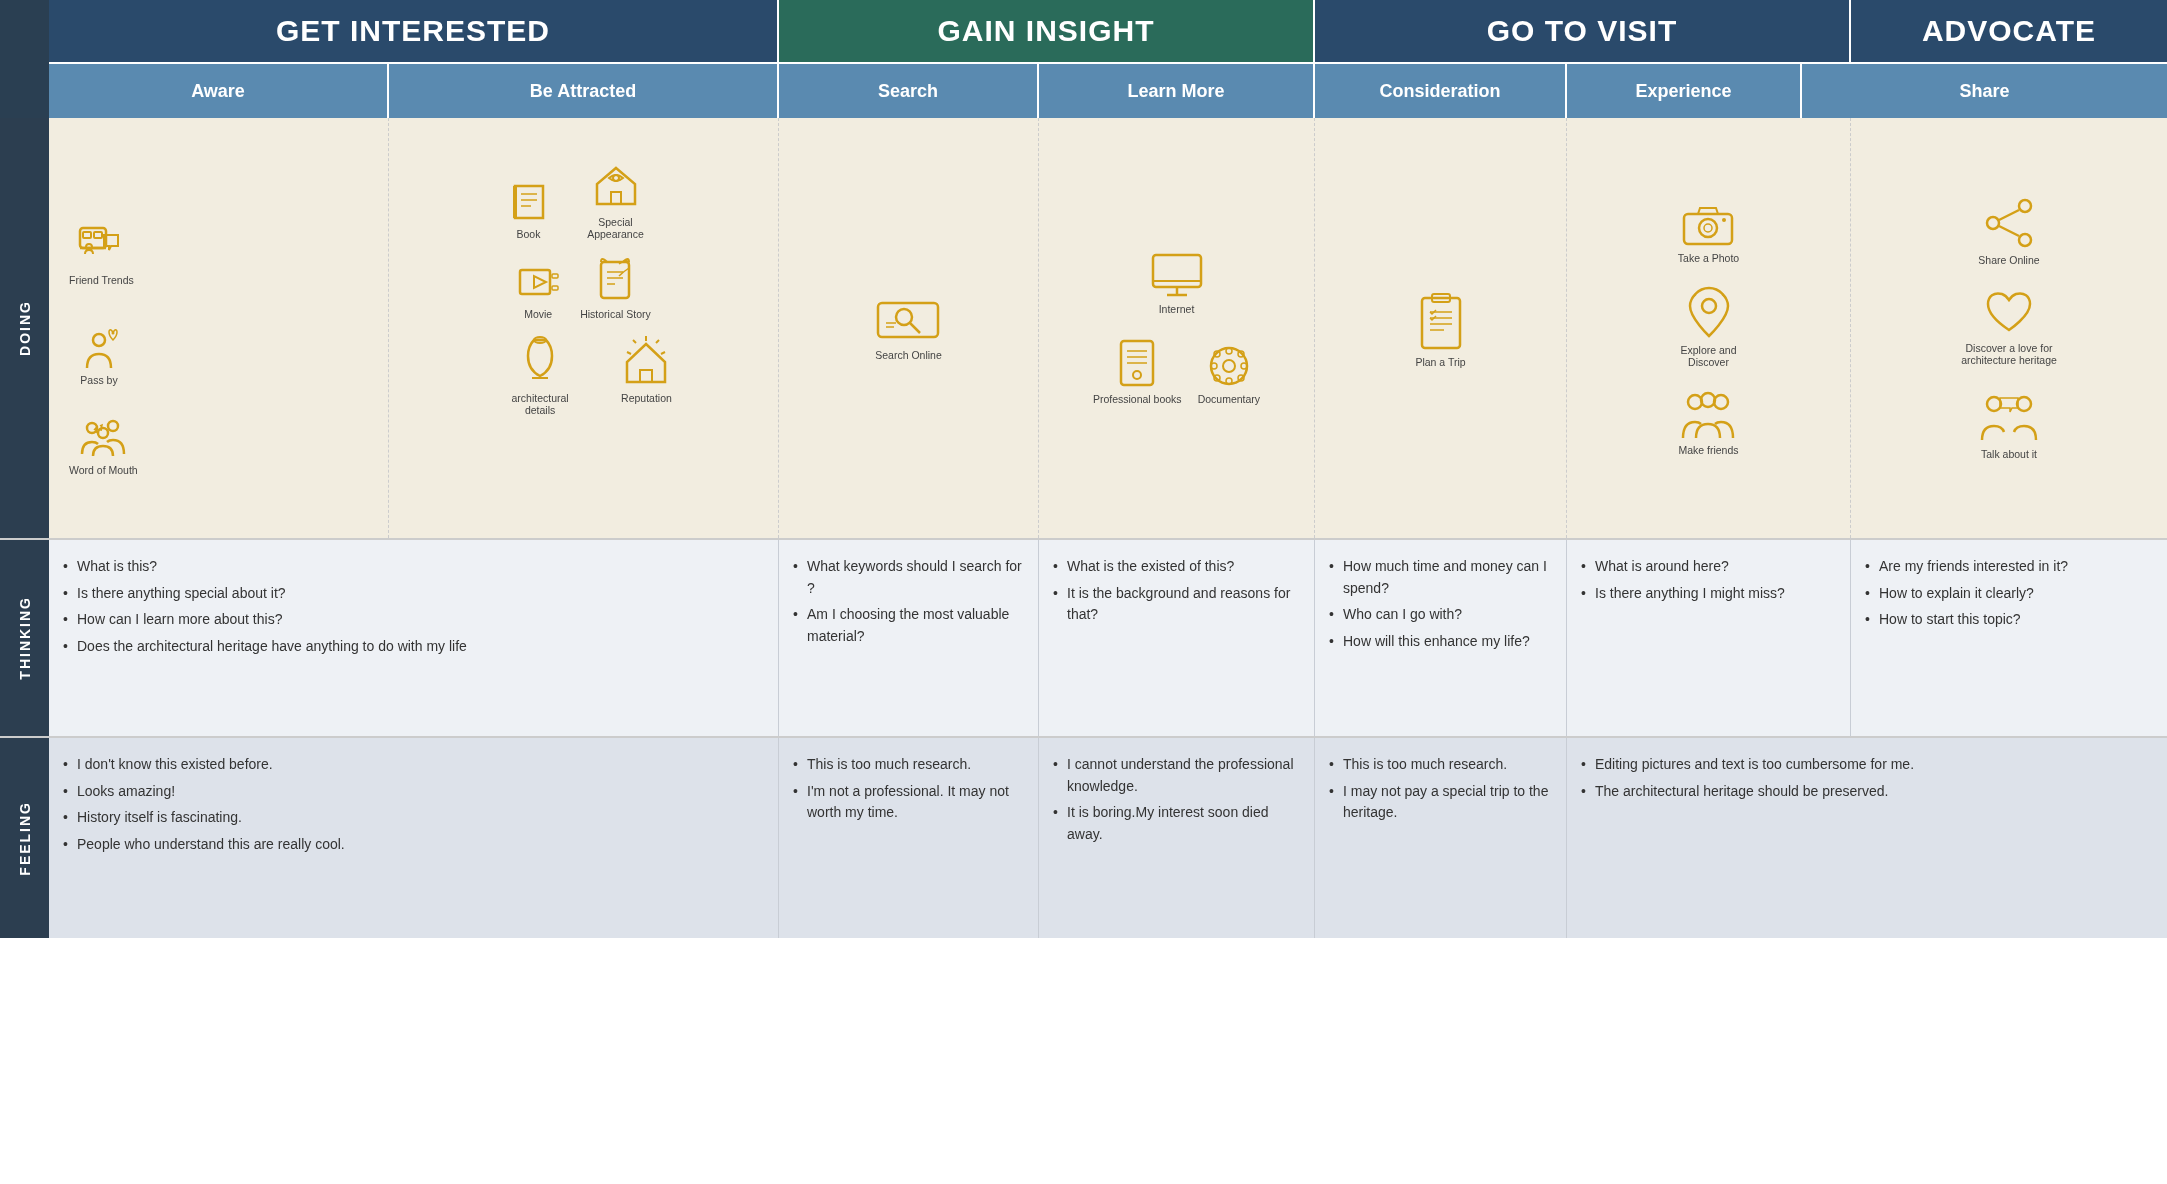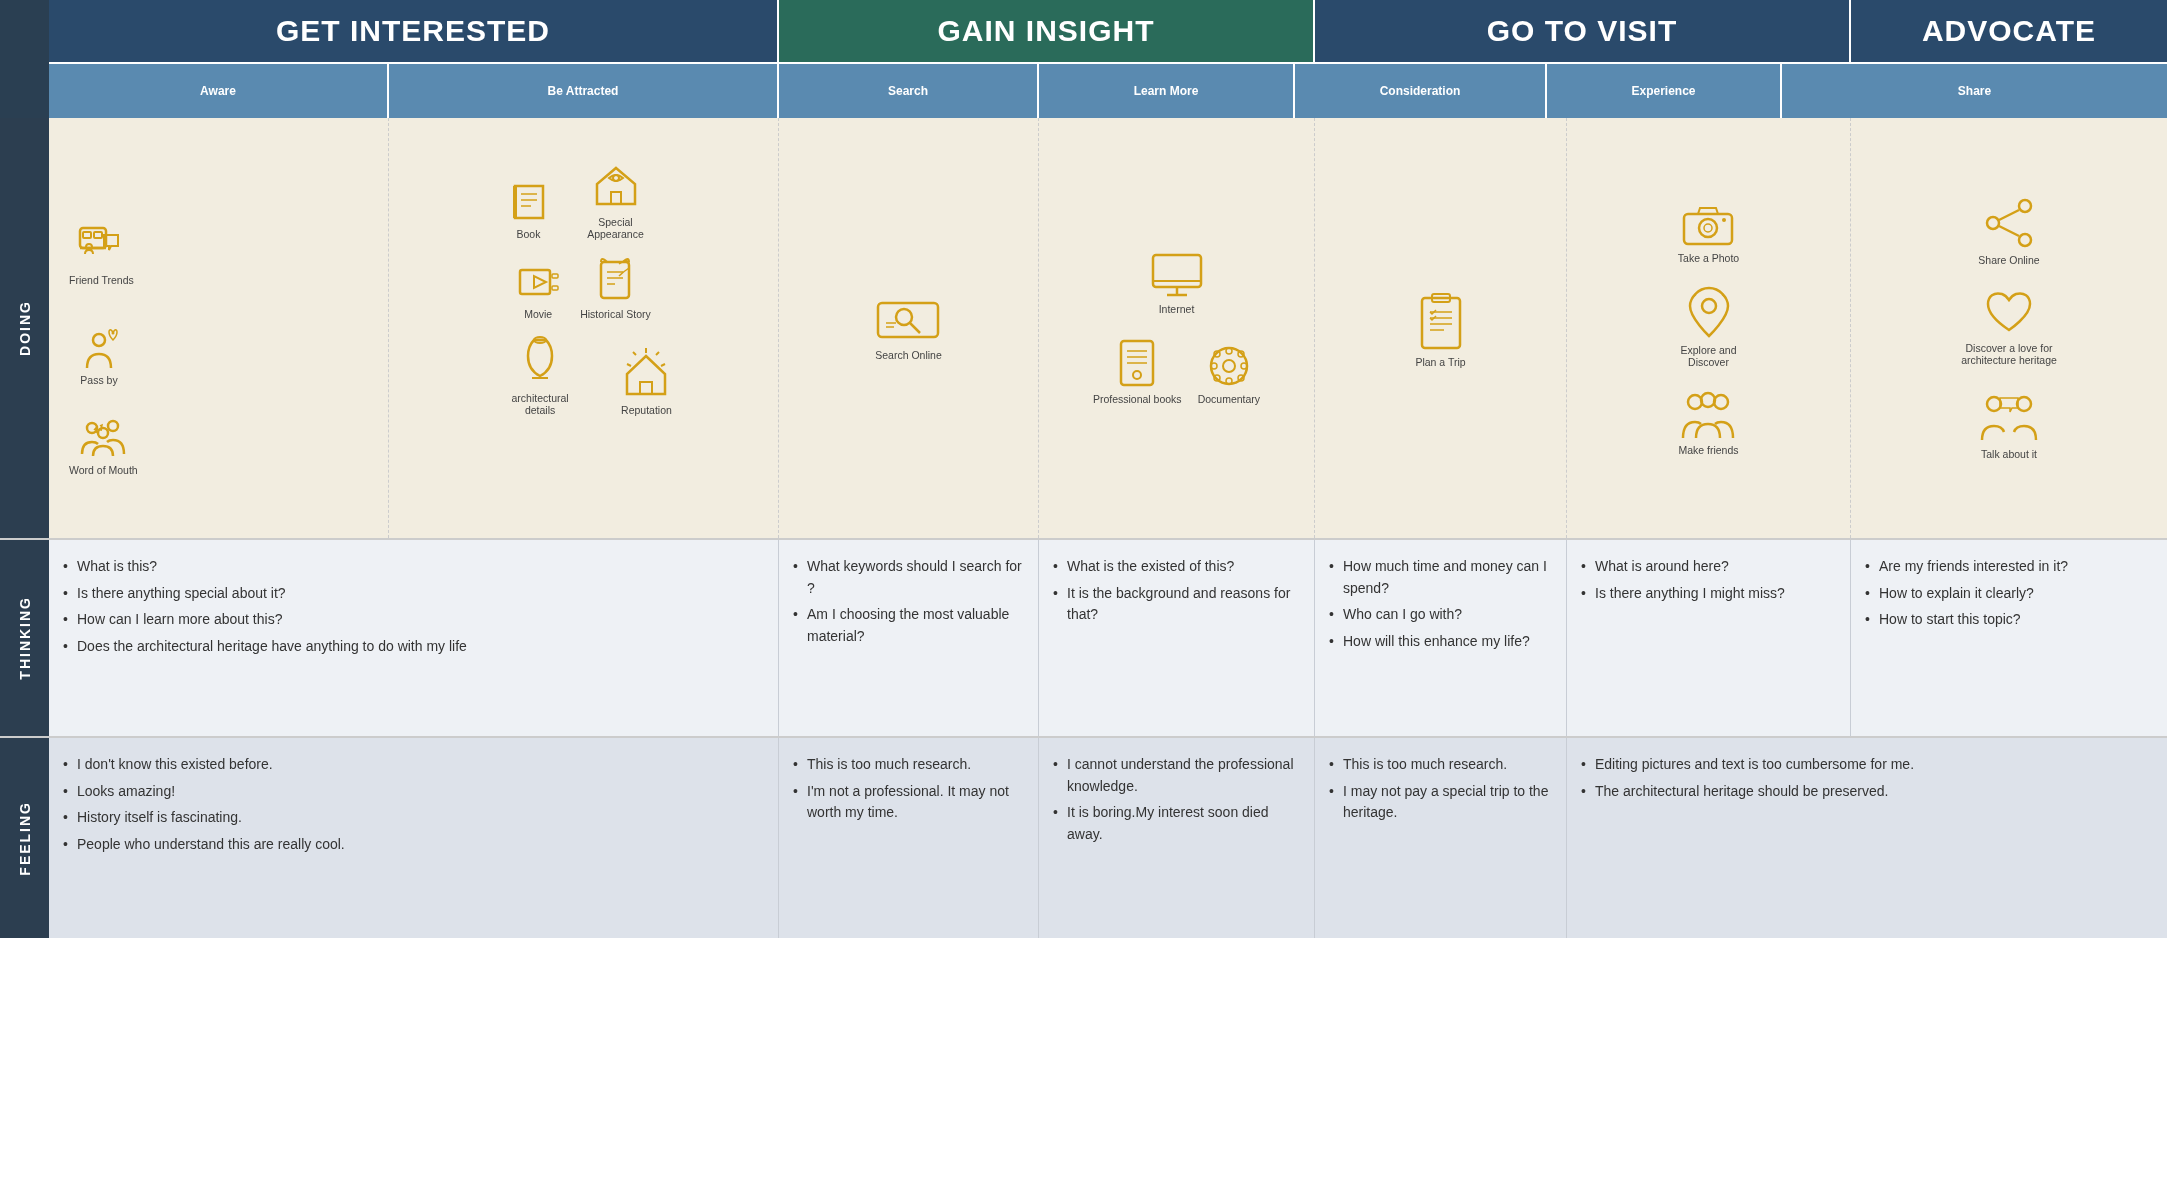--- a/index.html
+++ b/index.html
@@ -43,28 +43,28 @@
     .header-sub {
       display: flex;
       height: 56px;
     }
     .header-sub-cell {
       display: flex;
       align-items: center;
       justify-content: center;
       color: #fff;
       font-weight: bold;
-      font-size: 12px;
+      font-size: 18px;
       border-right: 2px solid #fff;
       border-top: 2px solid #fff;
     }
     .header-sub-cell.aware { background: #5a8ab0; width: 340px; }
     .header-sub-cell.be-attracted { background: #5a8ab0; width: 390px; border-right: 2px solid #fff; }
     .header-sub-cell.search { background: #5a8ab0; width: 260px; border-right: 2px solid #fff; }
-    .header-sub-cell.learn-more { background: #5a8ab0; width: 256px; border-right: 2px solid #fff; }
+    .header-sub-cell.learn-more { background: #5a8ab0; width: 276px; border-right: 2px solid #fff; }
     .header-sub-cell.consideration { background: #5a8ab0; width: 252px; border-right: 2px solid #fff; }
     .header-sub-cell.experience { background: #5a8ab0; width: 235px; border-right: 2px solid #fff; }
     .header-sub-cell.share { background: #5a8ab0; flex: 1; border-right: none; }
     .icon-wrap {
       display: flex;
       flex-direction: column;
       align-items: center;
       gap: 4px;
     }
     .icon-wrap span.lbl {
@@ -319,21 +319,21 @@
             <path d="M36 8 Q36 2 30 8" stroke="#d4a017" stroke-width="2" fill="none"></path>
             <line x1="14" y1="18" x2="30" y2="18" stroke="#d4a017" stroke-width="1.5"></line>
             <line x1="14" y1="24" x2="30" y2="24" stroke="#d4a017" stroke-width="1.5"></line>
             <line x1="14" y1="30" x2="22" y2="30" stroke="#d4a017" stroke-width="1.5"></line>
 
             <path d="M26 10 Q38 2 36 14 Q30 18 26 22" stroke="#d4a017" stroke-width="1.5" fill="none"></path>
           </svg>
           <span class="lbl">Historical Story</span>
         </div>
       </div>
-      <div style="display:flex; gap:36px; align-items:flex-end;">
+      <div style="display:flex; gap:36px; ">
 
         <div class="icon-wrap">
           <svg width="44" height="54" viewBox="0 0 44 54" fill="none">
             <path d="M16 6 Q10 12 10 22 Q10 36 22 42 Q34 36 34 22 Q34 12 28 6 Z" stroke="#d4a017" stroke-width="2.5" fill="none"></path>
             <path d="M16 6 L28 6" stroke="#d4a017" stroke-width="2.5"></path>
             <ellipse cx="22" cy="6" rx="6" ry="3" stroke="#d4a017" stroke-width="2" fill="none"></ellipse>
             <line x1="14" y1="44" x2="30" y2="44" stroke="#d4a017" stroke-width="2"></line>
           </svg>
           <span class="lbl">architectural details</span>
         </div>

